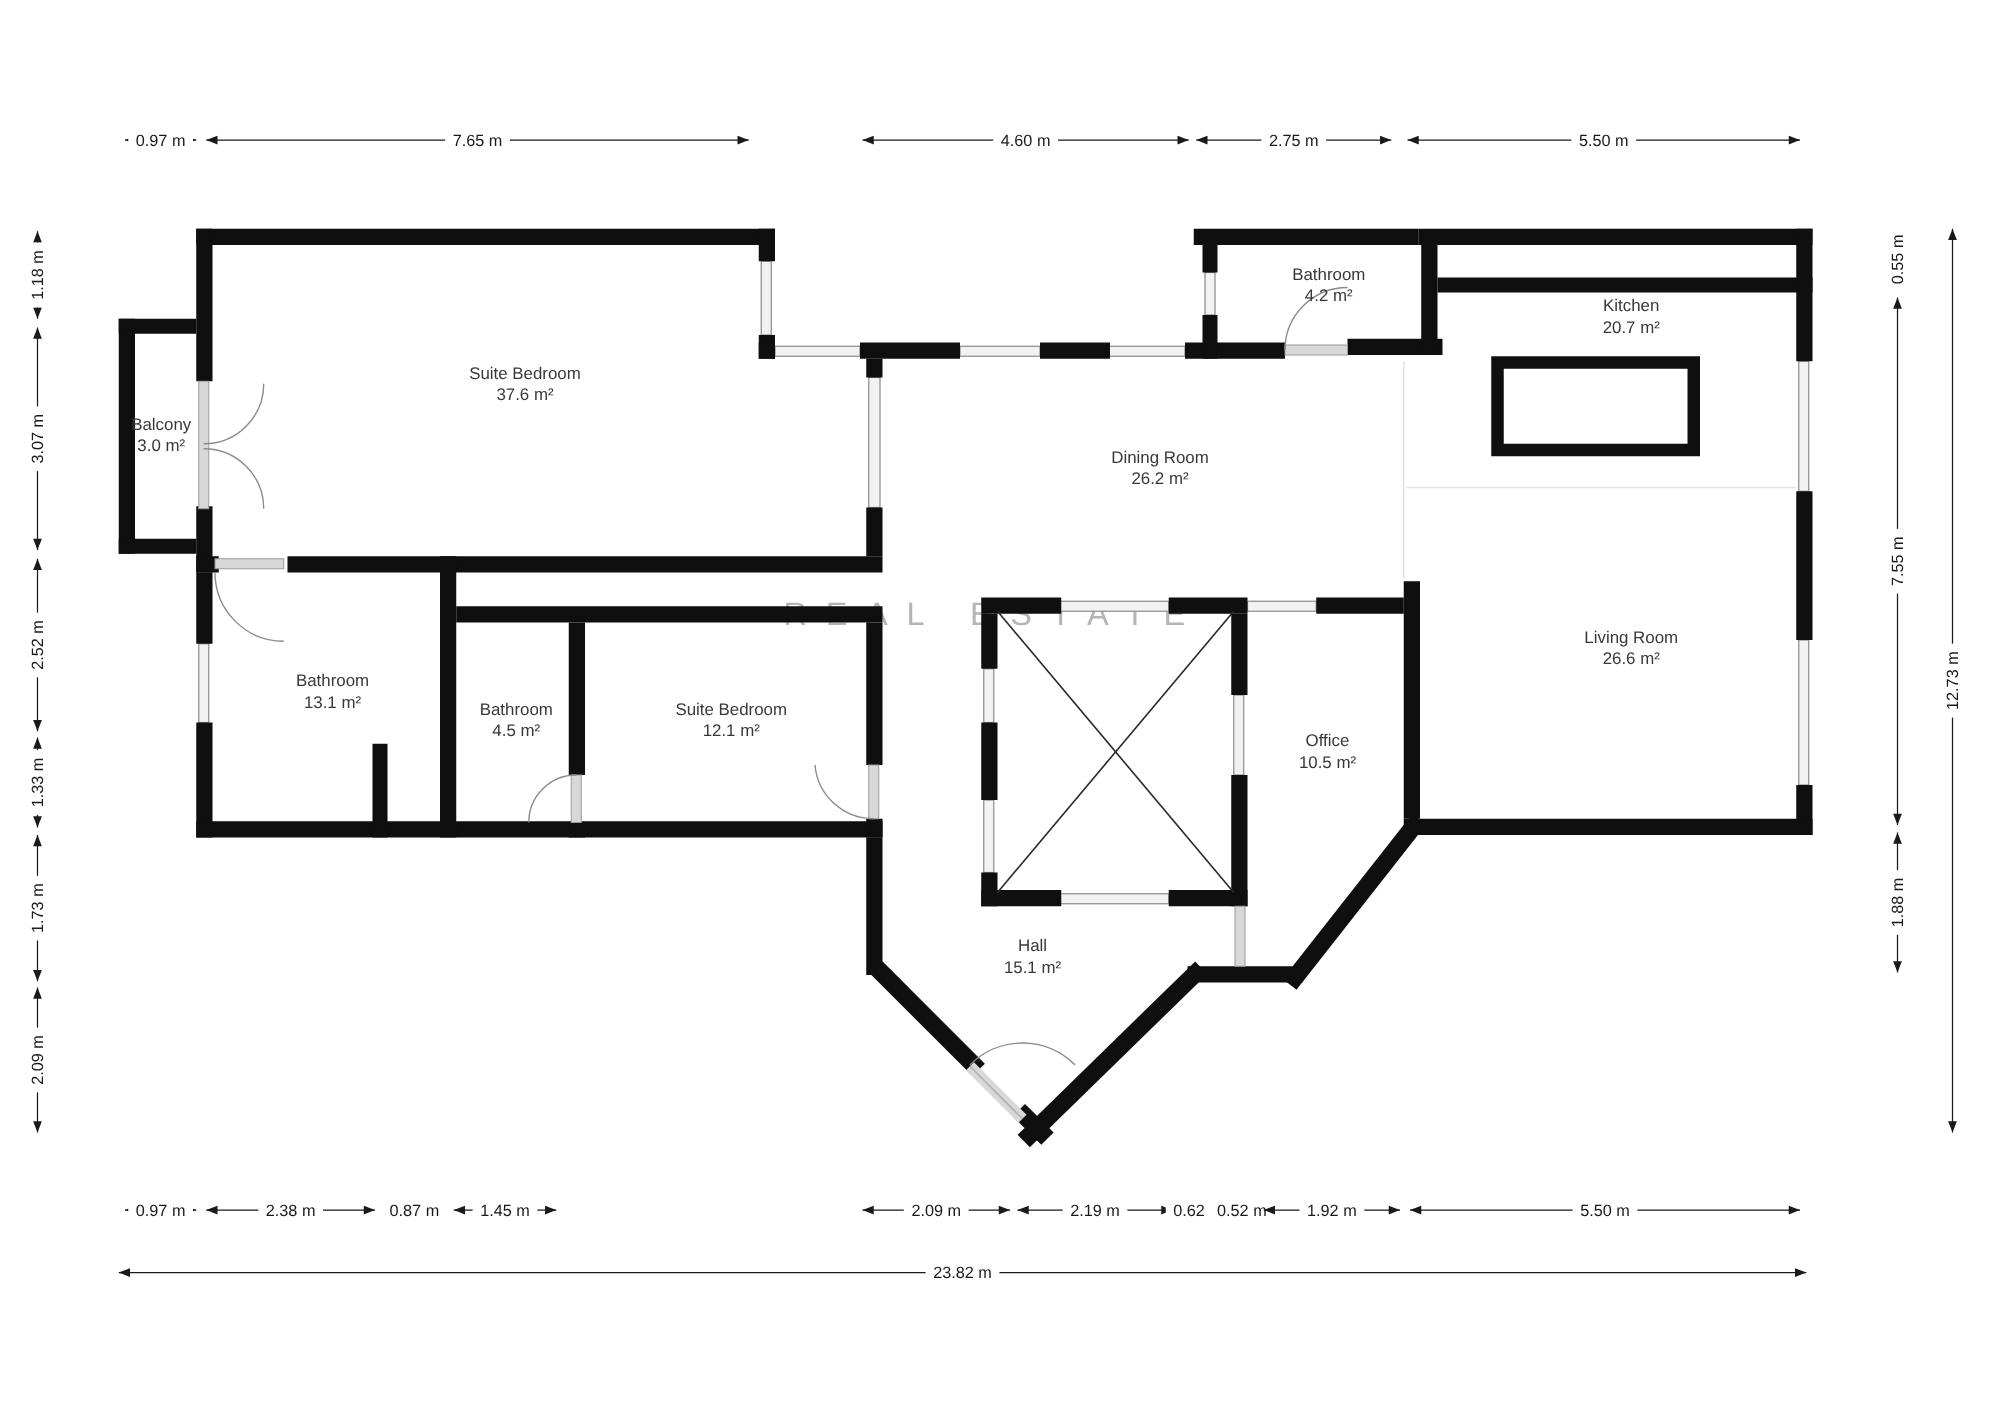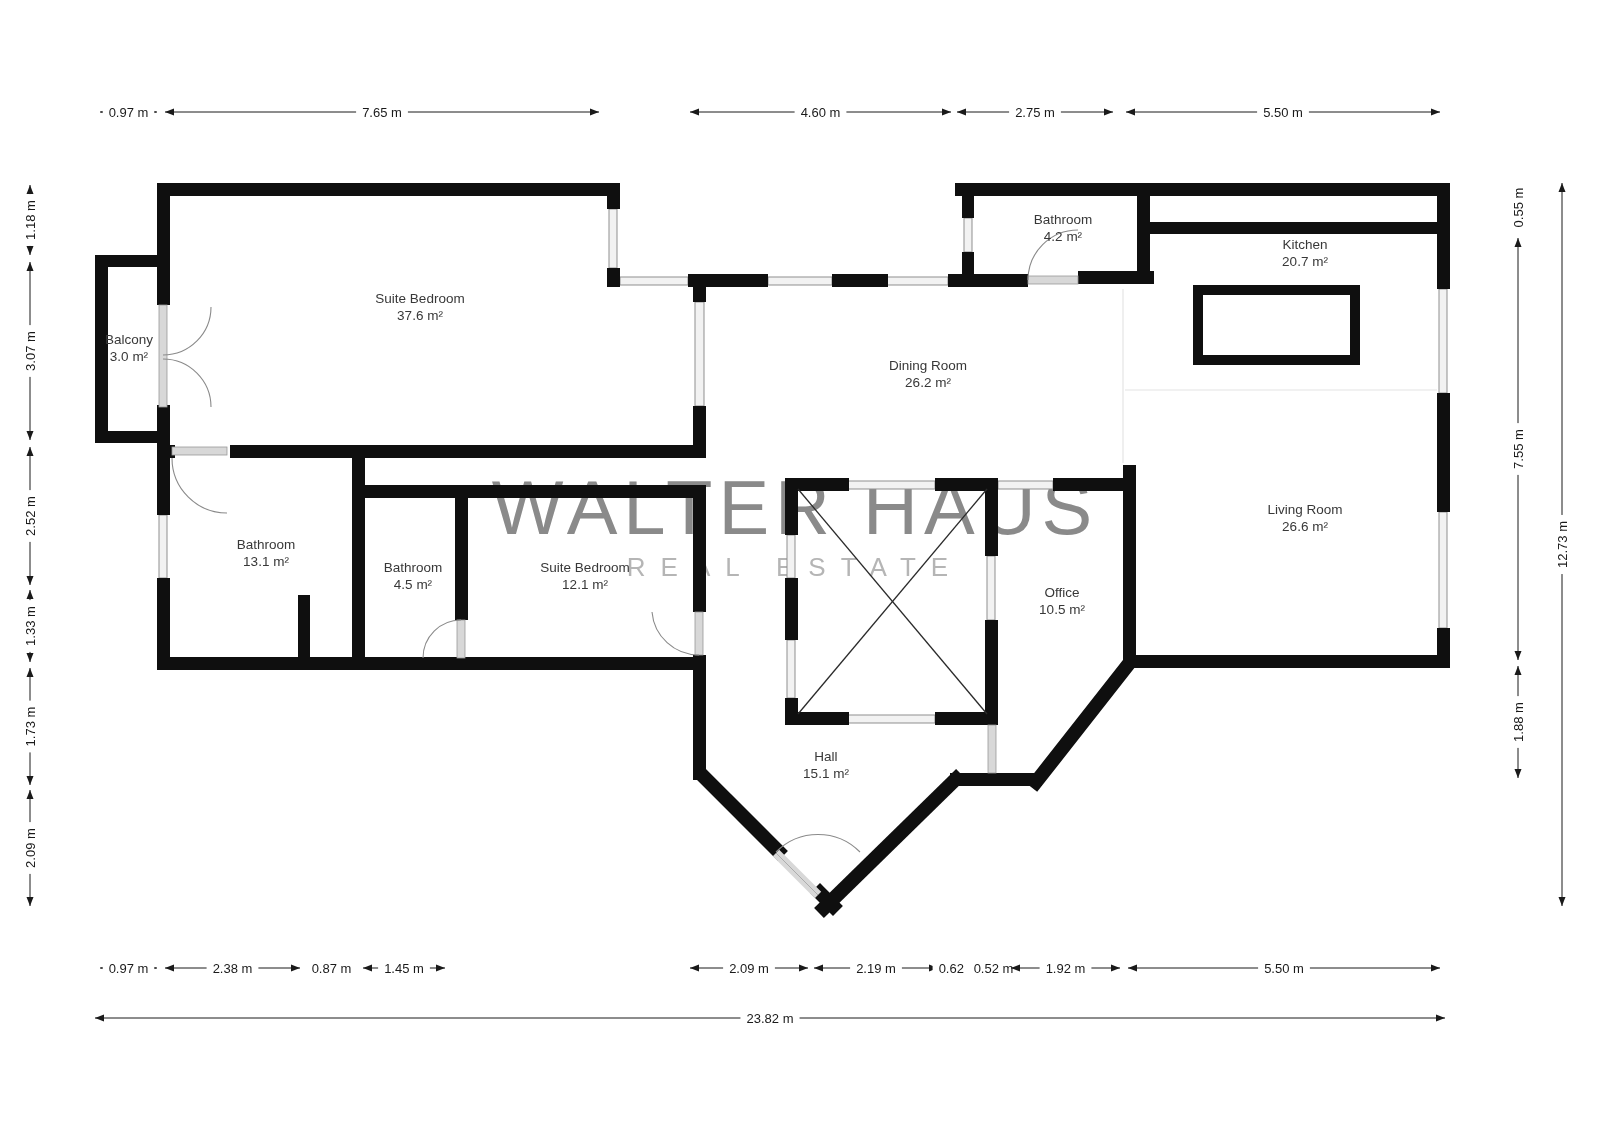--- a/index.html
+++ b/index.html
@@ -19,21 +19,20 @@
     display:block;margin-top:8px;font-size:26px;line-height:1;letter-spacing:15px;
     color:#b5b5b5;font-weight:400;white-space:nowrap;
   }
   svg{position:absolute;left:0;top:0;}
 </style>
 </head>
 <body>
 
 <div id="stage">
   <div id="wm">
-    <span class="wm-title">WALTER HAUS</span>
     <span class="wm-tagline">REAL ESTATE</span>
   </div>
   <svg id="plan" width="1600" height="1132" viewBox="0 0 1600 1132">
       <g>
         <line x1="1123" y1="289" x2="1123" y2="463" stroke="#e4e4e4" stroke-width="1.2"></line>
         <line x1="1125" y1="390" x2="1437" y2="390" stroke="#e4e4e4" stroke-width="1.2"></line>
       </g>
       <g>
         <rect x="609" y="209" width="8" height="59" fill="#f2f2f2" stroke="#8f8f8f" stroke-width="1"></rect>
         <rect x="159" y="515" width="8" height="63" fill="#f2f2f2" stroke="#8f8f8f" stroke-width="1"></rect>

